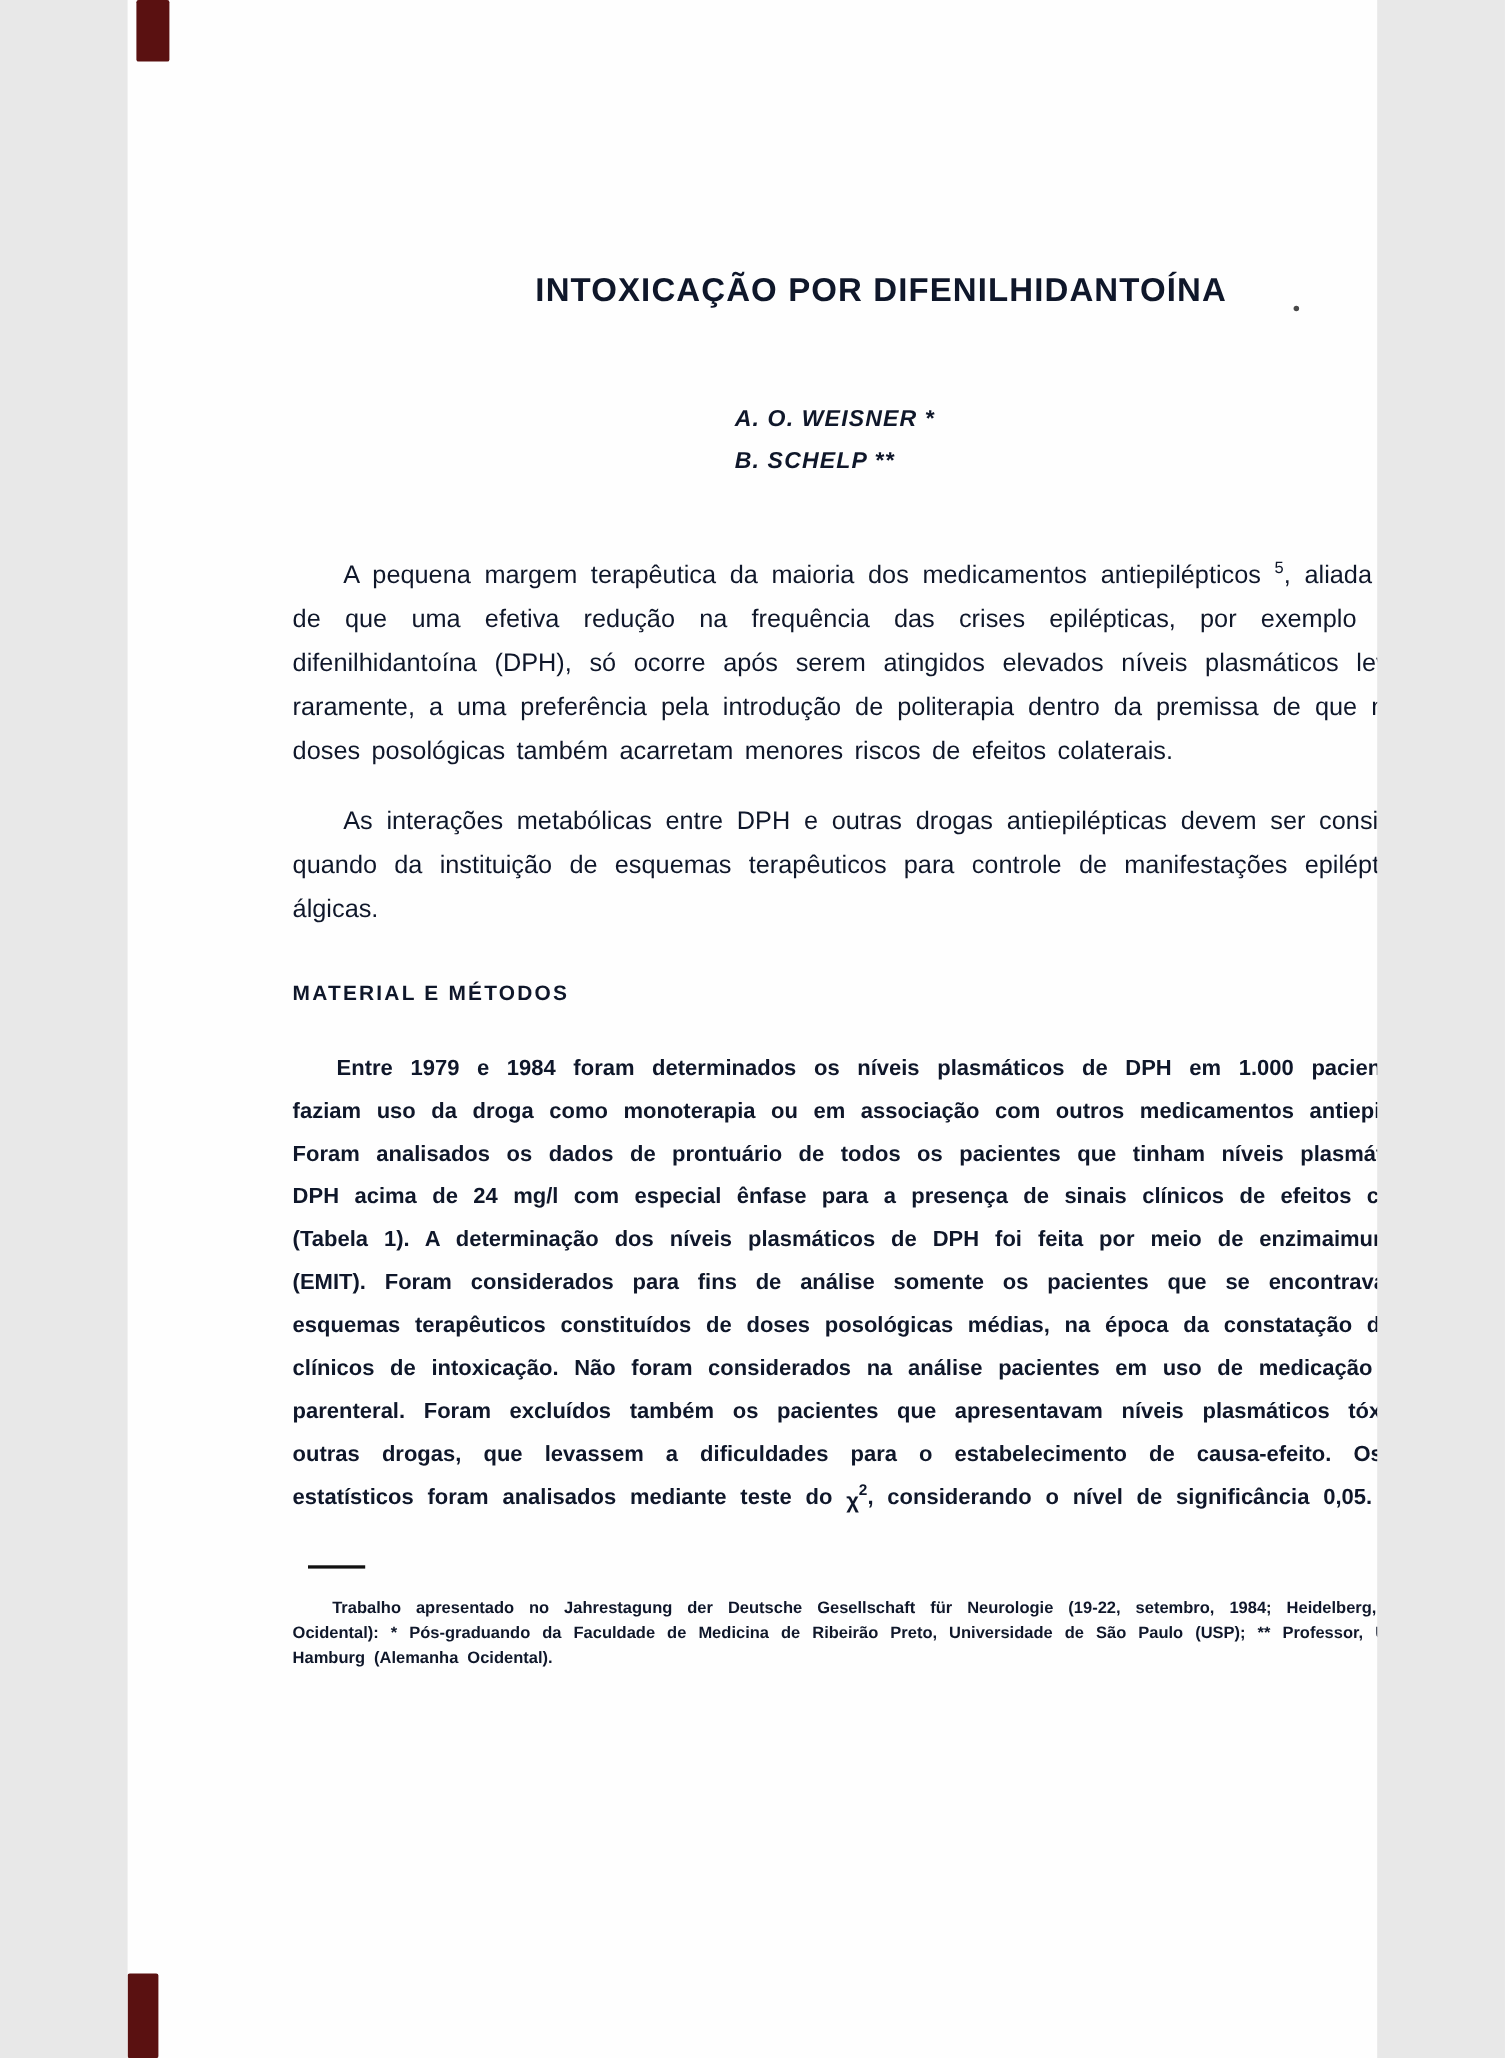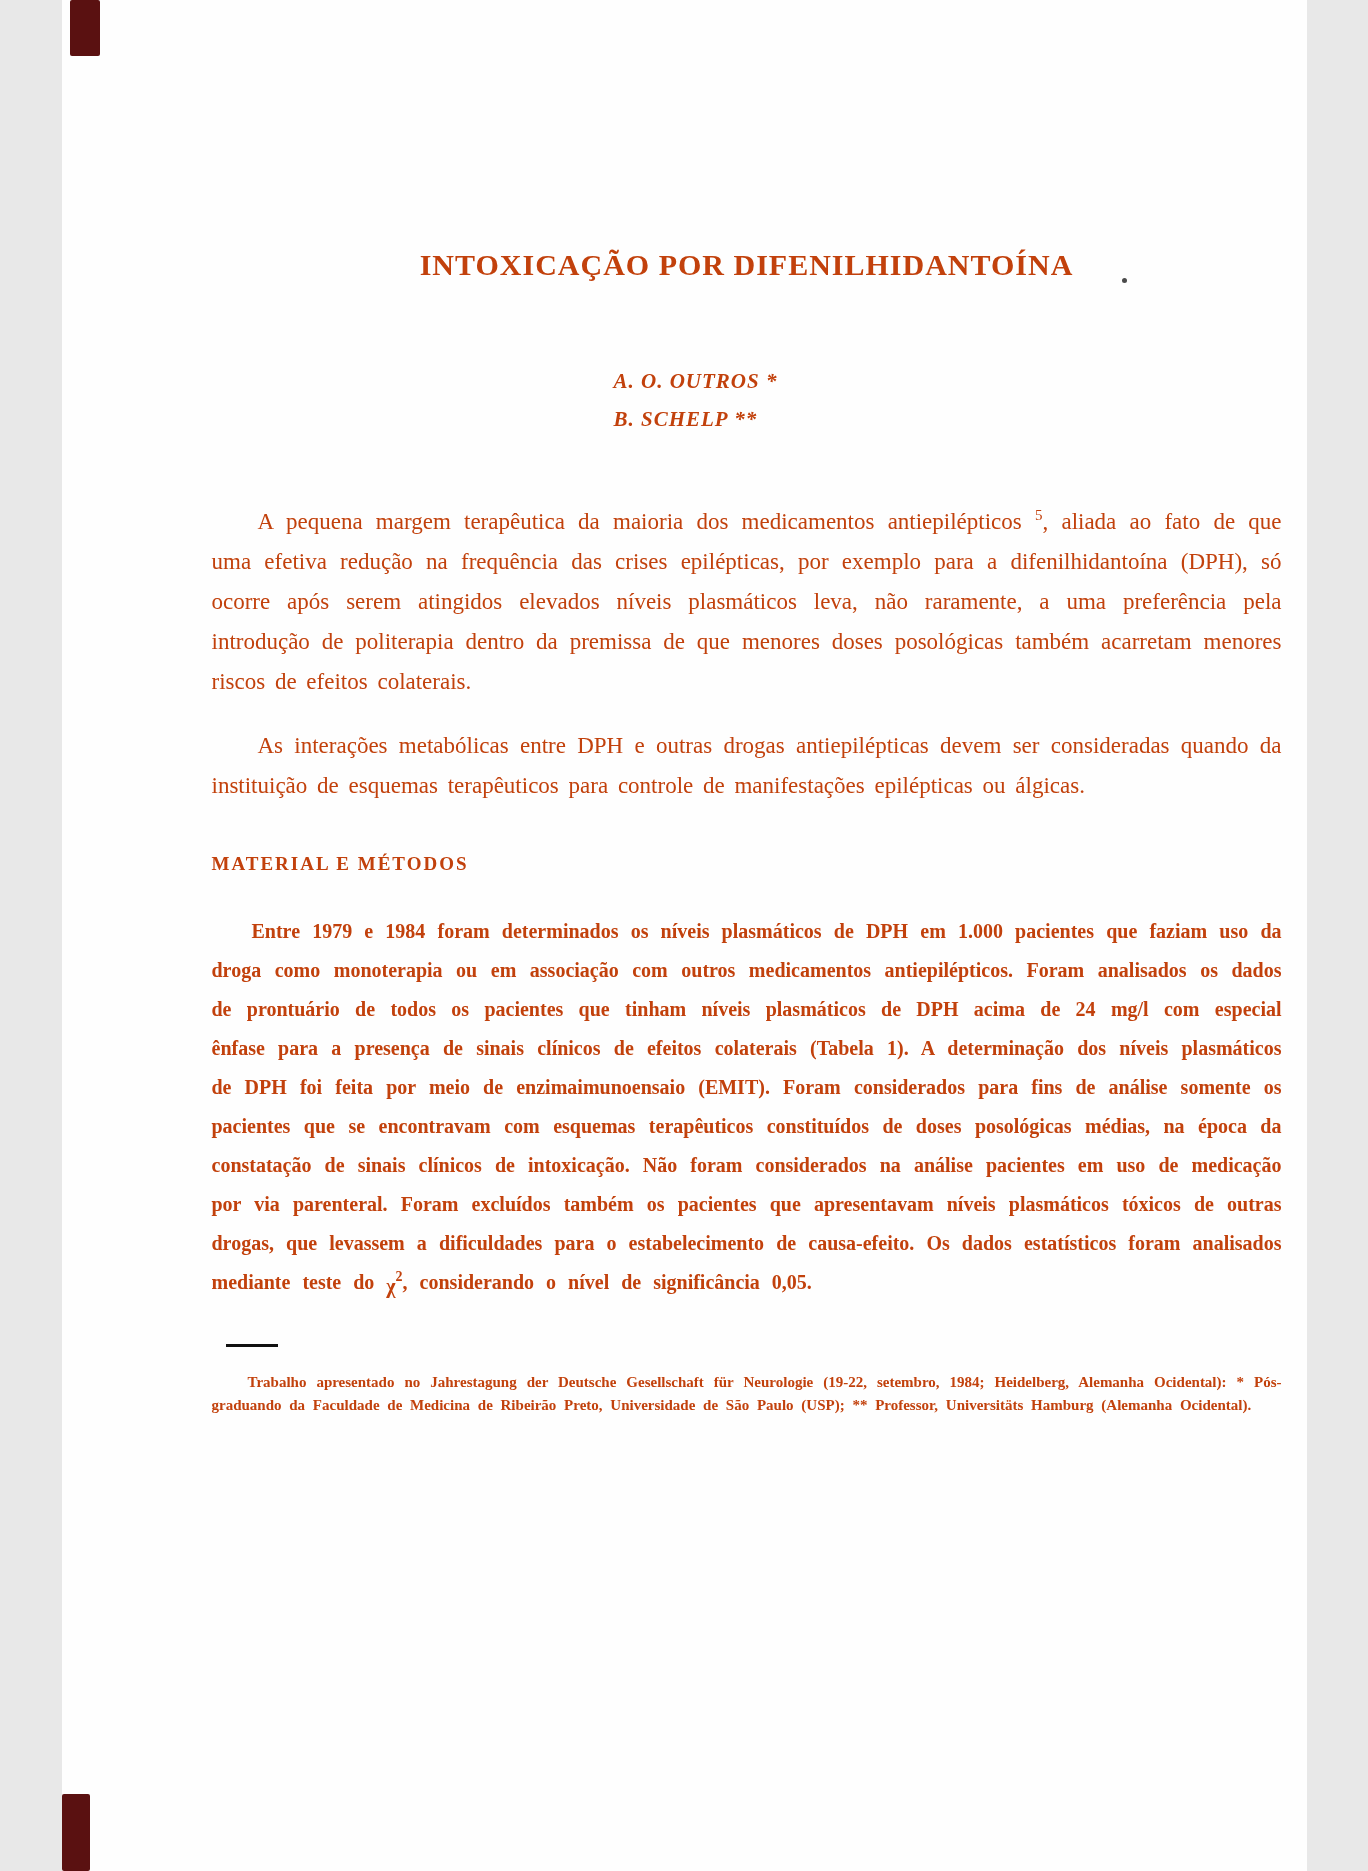--- a/index.html
+++ b/index.html
@@ -1,24 +1,24 @@
 <!DOCTYPE html>
 <html><head>
 <meta charset="utf-8">
 <style>
   html, body { margin: 0; padding: 0; background: #e8e8e8; }
   .page {
     position: relative;
-    width: 1245px;
+    width: 1136px;
     height: 1871px;
     margin: 0 auto;
     background: #fefefe;
     overflow: hidden;
-    font-family: Liberation Serif, serif;
-    color: #c2410c;
+    font-family: Liberation Sans, sans-serif;
+    color: #0f172a;
   }
   .content {
     position: absolute;
     left: 150px;
     top: 0;
     width: 1070px;
   }
   .title {
     margin: 248px 0 0 0;
     text-align: center;
@@ -123,21 +123,21 @@
   <div class="edge-mark edge-mark-top" style="background: rgb(90, 17, 17);"></div>
   <div class="edge-mark edge-mark-bottom" style="background: rgb(90, 17, 17);"></div>
   <div class="speckle"></div>
 
   <div class="content">
 
     <h1 class="title">INTOXICAÇÃO POR DIFENILHIDANTOÍNA</h1>
 
 
     <div class="authors">
-      <div>A. O. OUTROS *</div>
+      <div>A. O. WEISNER *</div>
       <div>B. SCHELP **</div>
     </div>
 
     <p class="para para1"><span>A pequena margem terapêutica da maioria dos medicamentos antiepilépticos </span><span class="sup-cite">5</span><span>, aliada ao fato de que uma efetiva redução na frequência das crises epilépticas, por exemplo para a difenilhidantoína (DPH), só ocorre após serem atingidos elevados níveis plasmáticos leva, não raramente, a uma preferência pela introdução de politerapia dentro da premissa de que menores doses posológicas também acarretam menores riscos de efeitos colaterais.</span></p>
 
     <p class="para para2">As interações metabólicas entre DPH e outras drogas antiepilépticas devem ser consideradas quando da instituição de esquemas terapêuticos para controle de manifestações epilépticas ou álgicas.</p>
 
     <h3 class="section-heading">MATERIAL E MÉTODOS</h3>
 
     <p class="methods"><span>Entre 1979 e 1984 foram determinados os níveis plasmáticos de DPH em 1.000 pacientes que faziam uso da droga como monoterapia ou em associação com outros medicamentos antiepilépticos. Foram analisados os dados de prontuário de todos os pacientes que tinham níveis plasmáticos de DPH acima de 24 mg/l com especial ênfase para a presença de sinais clínicos de efeitos colaterais (Tabela 1). A determinação dos níveis plasmáticos de DPH foi feita por meio de enzimaimunoensaio (EMIT). Foram considerados para fins de análise somente os pacientes que se encontravam com esquemas terapêuticos constituídos de doses posológicas médias, na época da constatação de sinais clínicos de intoxicação. Não foram considerados na análise pacientes em uso de medicação por via parenteral. Foram excluídos também os pacientes que apresentavam níveis plasmáticos tóxicos de outras drogas, que levassem a dificuldades para o estabelecimento de causa-efeito. Os dados estatísticos foram analisados mediante teste do </span><span class="chi">χ</span><span class="chi-sup">2</span><span>, considerando o nível de significância 0,05.</span></p>

